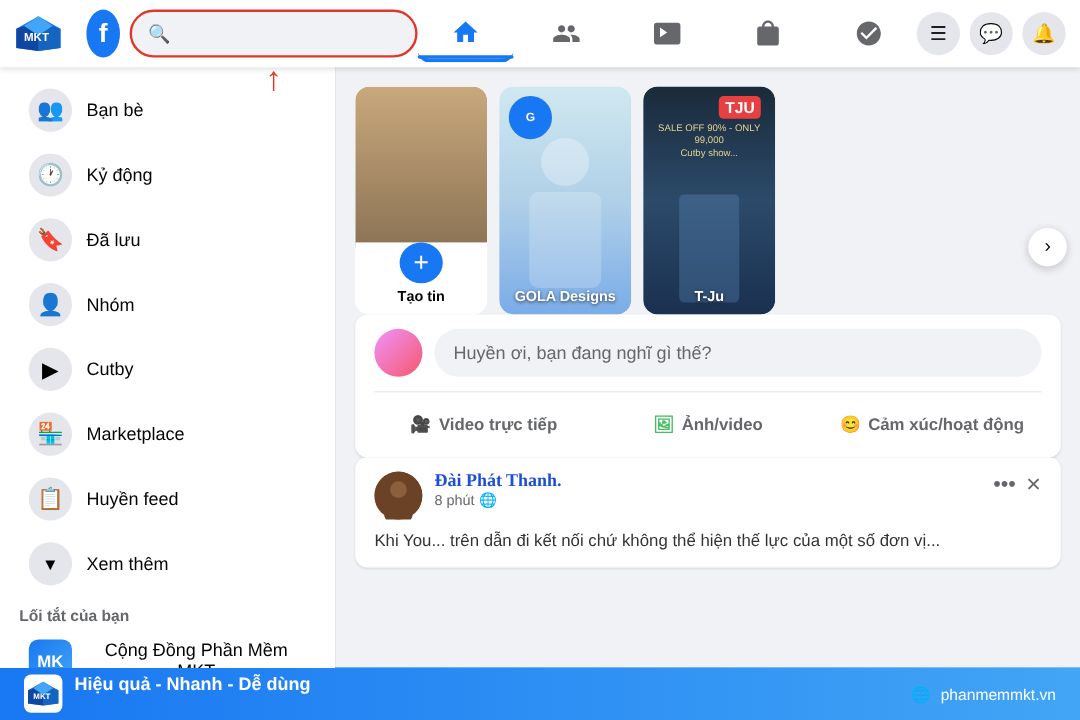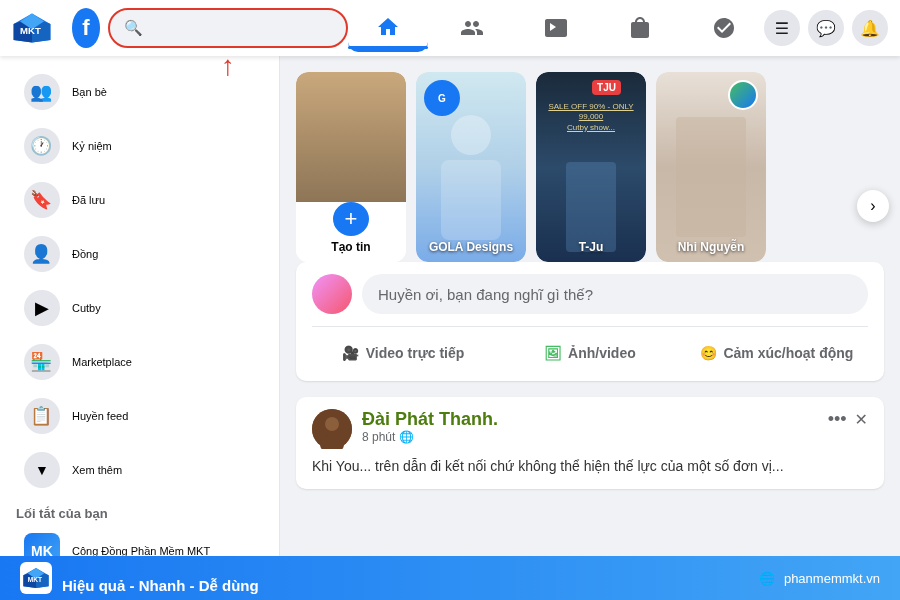--- a/index.html
+++ b/index.html
@@ -145,38 +145,39 @@
       height: 36px;
       border-radius: 50%;
       background: #e4e6eb;
       display: flex;
       align-items: center;
       justify-content: center;
       font-size: 18px;
       flex-shrink: 0;
     }
     .sidebar-label {
-      font-size: 11px;
+      font-size: 15px;
       font-weight: 500;
       color: #050505;
     }
     .sidebar-section-title {
       font-size: 13px;
       font-weight: 600;
       color: #65676b;
       padding: 8px 16px 4px 16px;
     }
     .sidebar-shortcut-item {
       display: flex;
       align-items: center;
       gap: 12px;
       padding: 6px 16px;
       cursor: pointer;
       border-radius: 8px;
       margin: 2px 8px;
+      text-align: center;
     }
     .shortcut-avatar {
       width: 36px;
       height: 36px;
       border-radius: 8px;
       background: linear-gradient(135deg, #667eea, #764ba2);
       display: flex;
       align-items: center;
       justify-content: center;
       font-size: 14px;
@@ -272,21 +273,20 @@
       box-shadow: 0 2px 8px rgba(0,0,0,0.2);
       cursor: pointer;
       z-index: 5;
     }
 
     
     .post-box {
       background: #fff;
       border-radius: 10px;
       padding: 12px 16px;
-      margin-bottom: 16px;
       box-shadow: 0 1px 2px rgba(0,0,0,0.1);
     }
     .post-input-row {
       display: flex;
       align-items: center;
       gap: 10px;
       margin-bottom: 12px;
     }
     .user-avatar-small {
       width: 40px;
@@ -348,42 +348,42 @@
       background: #8b5e3c;
       flex-shrink: 0;
       display: flex;
       align-items: center;
       justify-content: center;
       color: #fff;
       font-size: 13px;
       font-weight: bold;
     }
     .post-meta { flex: 1; }
-    .post-author { font-size: 18px; font-weight: 700; color: #4d7c0f; }
+    .post-author { font-size: 15px; font-weight: 700; color: #1d4ed8; font-family: Liberation Serif, serif; }
     .post-time { font-size: 12px; color: #65676b; display: flex; align-items: center; gap: 4px; }
     .post-actions-top {
       display: flex;
       gap: 8px;
       align-items: center;
       color: #65676b;
       font-size: 18px;
     }
     .post-text { font-size: 14px; color: #333; line-height: 1.4; }
 
     
     .bottom-banner {
       height: 44px;
       background: linear-gradient(90deg, #1877f2, #42a5f5);
       display: flex;
       align-items: center;
       justify-content: space-between;
       padding: 0 20px;
       color: #fff;
     }
-    .banner-left { display: flex; align-items: flex-end; gap: 10px; }
+    .banner-left { display: flex; align-items: flex-start; gap: 10px; }
     .banner-logo {
       width: 32px;
       height: 32px;
       background: #fff;
       border-radius: 6px;
       display: flex;
       align-items: center;
       justify-content: center;
     }
     .banner-text { font-size: 15px; font-weight: 600; }
@@ -469,31 +469,31 @@
 
   <div class="sidebar">
 
     <div class="sidebar-item">
       <div class="sidebar-icon">👥</div>
       <span class="sidebar-label">Bạn bè</span>
     </div>
 
     <div class="sidebar-item">
       <div class="sidebar-icon">🕐</div>
-      <span class="sidebar-label">Kỷ niệm</span>
+      <span class="sidebar-label">Kỷ động</span>
     </div>
 
     <div class="sidebar-item">
       <div class="sidebar-icon">🔖</div>
       <span class="sidebar-label">Đã lưu</span>
     </div>
 
     <div class="sidebar-item">
       <div class="sidebar-icon">👤</div>
-      <span class="sidebar-label">Đồng</span>
+      <span class="sidebar-label">Nhóm</span>
     </div>
 
     <div class="sidebar-item">
       <div class="sidebar-icon">▶</div>
       <span class="sidebar-label">Cutby</span>
     </div>
 
     <div class="sidebar-item">
       <div class="sidebar-icon">🏪</div>
       <span class="sidebar-label">Marketplace</span>
@@ -538,38 +538,29 @@
             <div style="width:40px;height:40px;background:rgba(255,255,255,0.3);border-radius:50%;margin-top:20px;"></div>
             <div style="width:60px;height:80px;background:rgba(255,255,255,0.2);margin-top:5px;border-radius:8px;"></div>
           </div>
         </div>
         <div class="story-avatar-ring" style="background:#1877f2;display:flex;align-items:center;justify-content:center;color:#fff;font-size:10px;font-weight:bold;">G</div>
         <div class="story-label">GOLA Designs</div>
       </div>
 
       <div class="story-card">
         <div style="width:100%;height:100%;background:linear-gradient(180deg, #1a2a3a 0%, #2c4a6a 50%, #1a3050 100%); border-radius:12px; position:relative; overflow:hidden;">
-          <div style="position:absolute;top:8px;right:25px;background:#e84040;color:#fff;font-size:10px;padding:2px 5px;border-radius:4px;font-weight:bold;">TJU</div>
-          <div style="position:absolute;top:30px;left:0;right:0;text-align:center;color:#e0d090;font-size:8px;padding:0 4px;line-height:1.3;text-decoration:underline;">SALE OFF 90% - ONLY 99,000<br>Cutby show...</div>
+          <div style="position:absolute;top:8px;right:12px;background:#e84040;color:#fff;font-size:13px;padding:2px 5px;border-radius:4px;font-weight:bold;">TJU</div>
+          <div style="position:absolute;top:30px;left:0;right:0;text-align:center;color:#e0d090;font-size:8px;padding:0 4px;line-height:1.3;">SALE OFF 90% - ONLY 99,000<br>Cutby show...</div>
           <div style="width:100%;height:100%;display:flex;align-items:center;justify-content:center;margin-top:40px;">
             <div style="width:50px;height:90px;background:rgba(100,150,200,0.3);border-radius:4px;"></div>
           </div>
         </div>
         <div class="story-label">T-Ju</div>
       </div>
 
-      <div class="story-card" style="position:relative;">
-        <div style="width:100%;height:100%;background:linear-gradient(180deg, #e8e0d8 0%, #c8b8a8 50%, #d0c0b0 100%); border-radius:12px; overflow:hidden;">
-          <div style="position:absolute;top:8px;right:8px;width:30px;height:30px;border-radius:50%;background:linear-gradient(135deg,#45bd62,#1877f2);border:2px solid #fff;"></div>
-          <div style="width:100%;height:100%;display:flex;align-items:center;justify-content:center;">
-            <div style="width:70px;height:120px;background:rgba(200,180,160,0.5);margin-top:20px;border-radius:4px;"></div>
-          </div>
-        </div>
-        <div class="story-label">Nhi Nguyễn</div>
-      </div>
 
       <div class="story-next-btn">›</div>
     </div>
 
     <div class="post-box">
       <div class="post-input-row">
         <div class="user-avatar-small" style="background:linear-gradient(135deg,#f093fb,#f5576c);"></div>
         <div class="post-input-fake">
           <span>Huyền ơi, bạn đang nghĩ gì thế?</span>
         </div>

